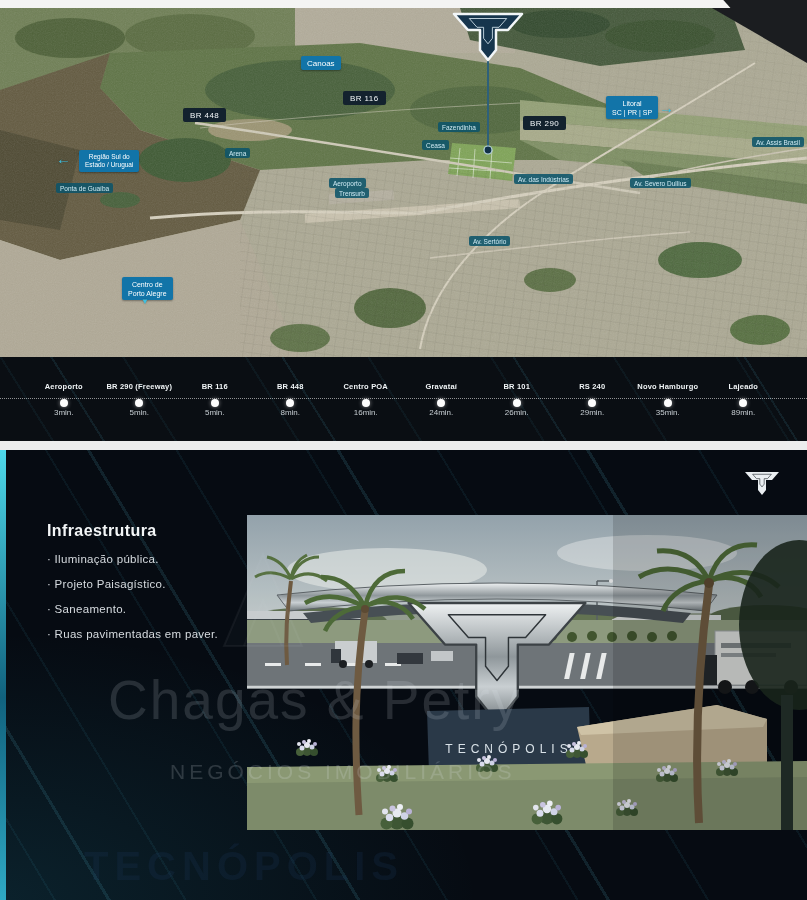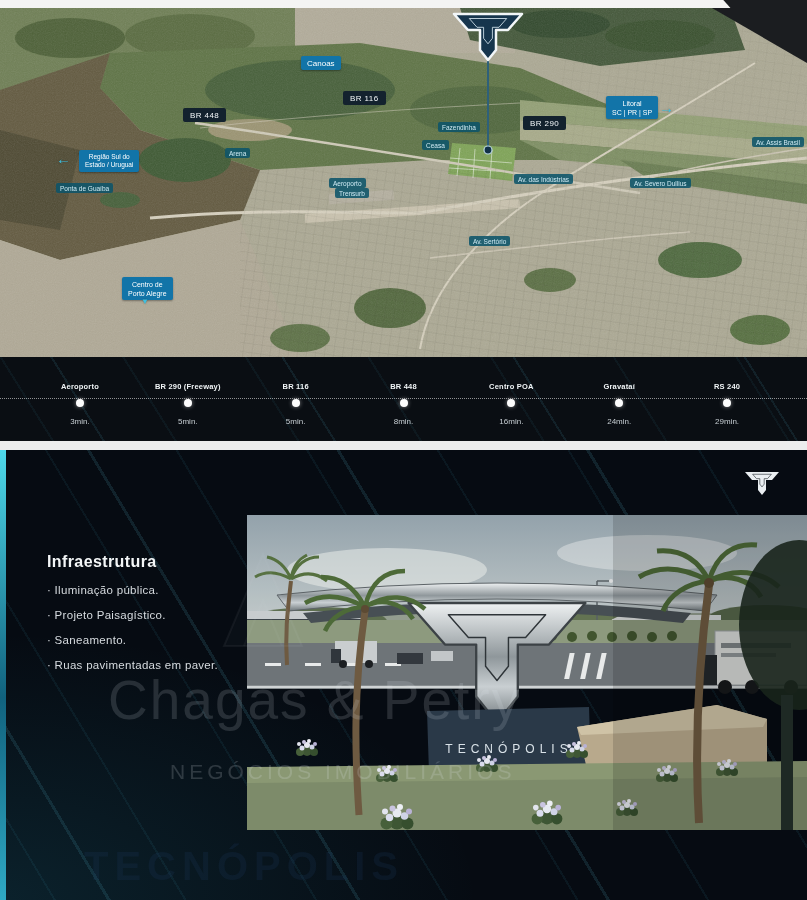--- a/index.html
+++ b/index.html
@@ -25,36 +25,36 @@
     background:
       repeating-linear-gradient(58deg,transparent 0 44px,rgba(70,190,220,.06) 44px 46px,transparent 46px 104px),
       repeating-linear-gradient(58deg,transparent 0 87px,rgba(90,200,230,.10) 87px 89px,transparent 89px 196px),
       #0a0e13;}
   .dotline{position:absolute;left:0;right:0;top:41px;border-top:1px dotted rgba(255,255,255,.55);}
   .stops{position:absolute;left:26px;right:26px;top:0;bottom:0;display:flex;}
   .stop{flex:1;position:relative;display:flex;flex-direction:column;align-items:center;}
   .stop-label{height:34px;display:flex;align-items:flex-end;justify-content:center;padding-bottom:9px;
     font-size:7.5px;color:#f0f4f6;font-weight:bold;white-space:nowrap;letter-spacing:.2px;}
   .stop-dot{width:8px;height:8px;border-radius:50%;background:#fdfdfd;box-shadow:0 0 4px rgba(255,255,255,.5);position:relative;top:-1px;}
-  .stop-time{padding-top:9px;font-size:8px;color:#c6cdd2;}
+  .stop-time{font-size:8px;color:#c6cdd2;}
 
   
   .divider{position:absolute;left:0;top:441px;width:807px;height:9px;background:#eceded;}
 
   
   .bottom{position:absolute;left:0;top:450px;width:807px;height:450px;
     background:
       radial-gradient(ellipse at 0% 100%,rgba(40,170,200,.14),transparent 42%),
       repeating-linear-gradient(59deg,transparent 0 46px,rgba(70,190,220,.07) 46px 48px,transparent 48px 112px),
       repeating-linear-gradient(59deg,transparent 0 92px,rgba(100,210,235,.12) 92px 95px,transparent 95px 214px),
       #060b12;overflow:hidden;}
   .left-bar{position:absolute;left:0;top:0;width:6px;height:450px;background:linear-gradient(180deg,#4ed9ea,#11627e 55%,#2fa9c4);}
   .corner-logo{position:absolute;left:744px;top:18px;z-index:7;}
 
-  .infra{position:absolute;left:47px;top:72px;width:210px;z-index:6;margin-top:31px;}
+  .infra{position:absolute;left:47px;top:72px;width:210px;z-index:6;}
   .infra h2{margin:0 0 13px 0;font-size:16px;letter-spacing:.4px;color:#f3f6f7;font-weight:bold;}
   .infra ul{list-style:none;margin:0;padding:0;}
   .infra li{font-size:11.5px;color:#d6dbdf;margin:0 0 13px 0;letter-spacing:.3px;}
 
   .render{position:absolute;left:247px;top:65px;z-index:3;}
 
   .watermark{position:absolute;left:108px;top:218px;width:620px;z-index:5;pointer-events:none;}
   .wm1{font-size:55px;color:rgba(228,234,239,.15);letter-spacing:2px;}
   .wm2{margin-top:28px;margin-left:62px;font-size:21px;letter-spacing:4px;color:rgba(228,234,239,.18);font-weight:normal;}
   .wm-mark{position:absolute;left:222px;top:102px;z-index:5;opacity:.5;}
@@ -223,28 +223,43 @@
           <div class="stop-time">16min.</div>
         </div>
 
 
         <div class="stop">
           <div class="stop-label">Gravataí</div>
           <div class="stop-dot"></div>
           <div class="stop-time">24min.</div>
         </div>
 
+        <div class="stop">
+          <div class="stop-label">BR 101</div>
+          <div class="stop-dot"></div>
+          <div class="stop-time">26min.</div>
+        </div>
 
         <div class="stop">
           <div class="stop-label">RS 240</div>
           <div class="stop-dot"></div>
           <div class="stop-time">29min.</div>
         </div>
 
-
+        <div class="stop">
+          <div class="stop-label">Novo Hamburgo</div>
+          <div class="stop-dot"></div>
+          <div class="stop-time">35min.</div>
+        </div>
+
+        <div class="stop">
+          <div class="stop-label">Lajeado</div>
+          <div class="stop-dot"></div>
+          <div class="stop-time">89min.</div>
+        </div>
 
       </div>
   </div>
 
   <div class="divider"></div>
 
   <div class="bottom">
     <div class="left-bar"></div>
 
     <svg class="corner-logo" width="36" height="32" viewBox="-36 -2 72 52">

